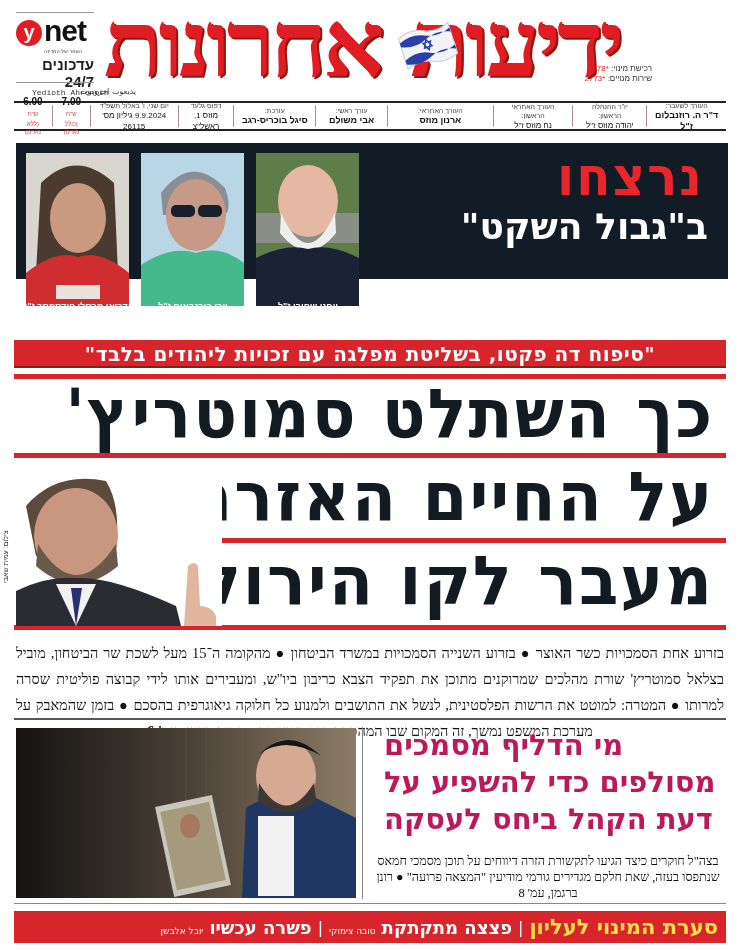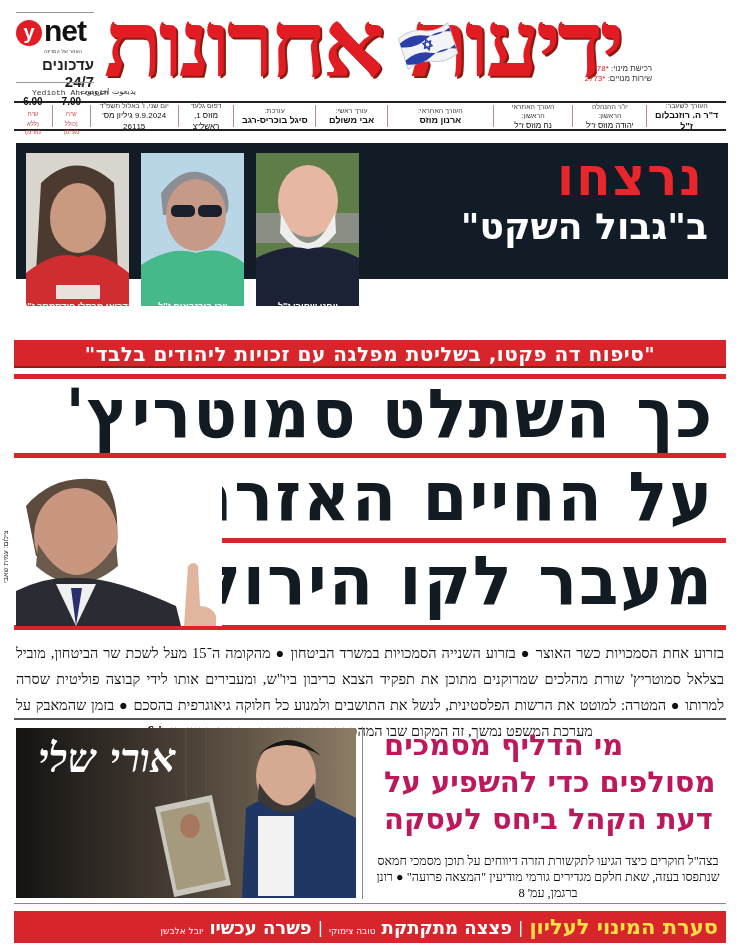--- a/index.html
+++ b/index.html
@@ -333,21 +333,20 @@
     </g>
     <rect x="148" y="72" width="58" height="92" fill="#c9c7bd" transform="rotate(-12 177 118)"></rect>
     <rect x="152" y="78" width="50" height="80" fill="#a59a7d" transform="rotate(-12 177 118)"></rect>
     <ellipse cx="174" cy="98" rx="10" ry="12" fill="#a7775e"></ellipse>
     <path d="M226 170 L230 80 Q260 60 300 70 L340 90 L340 170 Z" fill="#213763"></path>
     <ellipse cx="270" cy="48" rx="30" ry="36" fill="#d6a992"></ellipse>
     <path d="M240 30 Q270 -5 305 28 Q290 18 270 17 Q250 18 240 30 Z" fill="#151515"></path>
     <path d="M243 55 Q270 100 298 55 L300 72 Q270 98 242 72 Z" fill="#3c3836"></path>
     <rect x="242" y="88" width="36" height="80" fill="#f2f2f2"></rect>
   </svg>
-  <div class="ori-title">אורי שלי</div>
 </div>
 <div class="hr" style="top:903px; height:1px; background:#888;"></div>
 
 <div class="footer-bar">
   <div class="footer-item">
     <span class="footer-title yellow">סערת המינוי לעליון</span>
   </div>
   <span class="footer-sep">|</span>
   <div class="footer-item">
     <span class="footer-title">פצצה מתקתקת</span>

